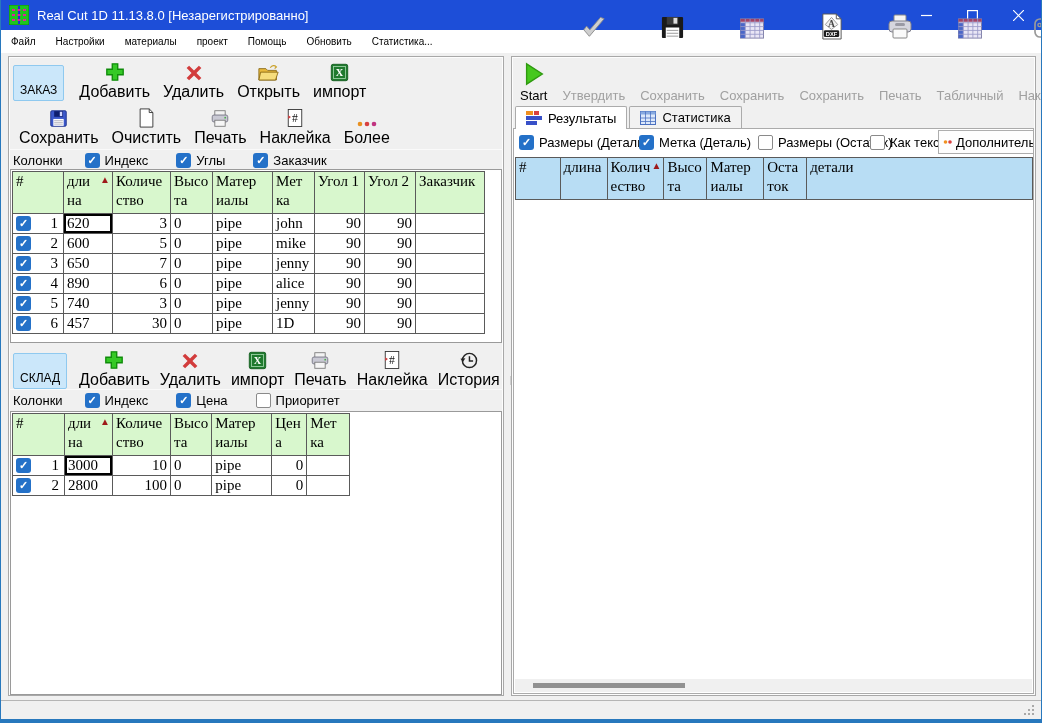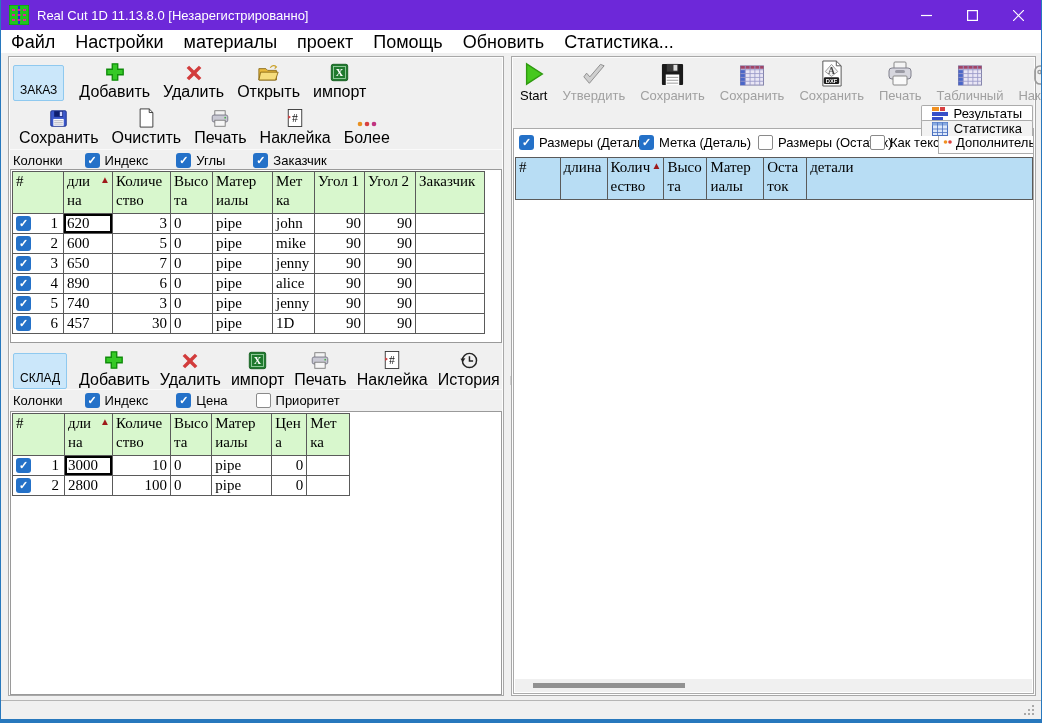--- a/index.html
+++ b/index.html
@@ -3,28 +3,28 @@
 <meta charset="utf-8">
 <style>
   html,body{margin:0;padding:0;background:#cfcfcf;}
   *{box-sizing:border-box;}
   .window{
     position:relative;width:1042px;height:723px;background:#f0f0f0;
     font-family:"Liberation Sans",sans-serif;overflow:hidden;
     border-left:1px solid #2878bd;border-right:1px solid #2878bd;
   }
   
-  .titlebar{position:absolute;left:0;top:0;width:100%;height:30px;background:#6d28d9;display:flex;align-items:center;}
+  .titlebar{position:absolute;left:0;top:0;width:100%;height:30px;background:#1d4ed8;display:flex;align-items:center;}
   .appicon{width:20px;height:20px;margin-left:8px;flex:0 0 auto;}
   .titletext{color:#fff;font-size:13px;margin-left:8px;flex:1;white-space:nowrap;}
   .wbtns{display:flex;height:100%;}
   .wbtn{width:46px;height:100%;display:flex;align-items:center;justify-content:center;}
   
   .menubar{position:absolute;left:0;top:30px;width:100%;height:24px;background:#fff;display:flex;align-items:center;border-bottom:1px solid #f0f0f0;}
-  .menuitem{font-size:18px;color:#000;padding:0 10px;line-height:24px;white-space:nowrap;}
+  .menuitem{font-size:10px;color:#000;padding:0 10px;line-height:24px;white-space:nowrap;}
   
   .panel{position:absolute;background:#f0f0f0;border:1px solid #a8a8a8;box-shadow:inset 0 0 0 1px #fdfdfd;}
   #left-panel{left:7px;top:56px;width:496px;height:640px;}
   #right-panel{left:510px;top:56px;width:525px;height:640px;}
   
   .tb-row{display:flex;align-items:flex-end;padding:3px 4px 2px 4px;gap:13px;}
   .tbtn{display:flex;flex-direction:column;align-items:center;gap:1px;cursor:default;}
   .ticon{height:22px;display:flex;align-items:flex-end;justify-content:center;}
   .tlabel{font-size:16px;color:#000;white-space:nowrap;}
   .seltab{background:#cbe7fa;border:1px solid #8fc9ef;border-radius:2px;font-size:12px;
@@ -56,23 +56,23 @@
   td.ar{text-align:right;}
   td.sel{box-shadow:inset 0 0 0 2px #000;}
   td.pink{background:#f5948c;}
   .sort{position:absolute;top:2px;right:2px;color:#9e1a1a;font-size:10px;font-family:"Liberation Sans",sans-serif;}
   td.rowhdr .cb{width:15px;height:15px;}
   
   .rtb{display:flex;align-items:flex-end;height:48px;padding:2px 4px 2px 8px;gap:15px;}
   .rbtn{display:flex;flex-direction:column;align-items:center;gap:1px;}
   .rbtn .ricon{height:28px;display:flex;align-items:flex-end;justify-content:center;}
   .rbtn .rlabel{font-size:13px;color:#000;white-space:nowrap;}
-  .rbtn.disabled .rlabel{color:#a0a0a0;}
-  
-  .tabsrow{display:flex;align-items:flex-end;height:23px;padding-left:3px;position:relative;z-index:2;flex-direction:column;}
+  .rbtn.disabled .rlabel{color:#a0a0a0;margin-top:47px;}
+  
+  .tabsrow{display:flex;align-items:flex-end;height:23px;padding-left:3px;position:relative;z-index:2;}
   .tab{display:flex;align-items:center;gap:6px;font-size:13px;padding:0 10px;height:22px;
     border:1px solid #ababab;border-bottom:none;background:#f2f2f2;border-radius:2px 2px 0 0;margin-right:2px;}
   .tab.active{background:#fff;height:23px;margin-bottom:-1px;}
   .tabicon{display:inline-flex;}
   
   .tabcontent{position:absolute;left:1px;right:1px;top:71px;bottom:1px;background:#fff;border:1px solid #ababab;overflow:hidden;}
   .optrow{display:flex;align-items:center;height:27px;padding-left:5px;position:relative;background:#fff;}
   .optrow .cbgroup{margin-right:0;}
   .optrow .cbg1{width:120px;} .optrow .cbg2{width:119px;} .optrow .cbg3{width:112px;} .optrow .cbg4{width:84px;}
   .morebtn{position:absolute;left:424px;top:1px;height:24px;width:120px;background:#fdfdfd;border:1px solid #adadad;

